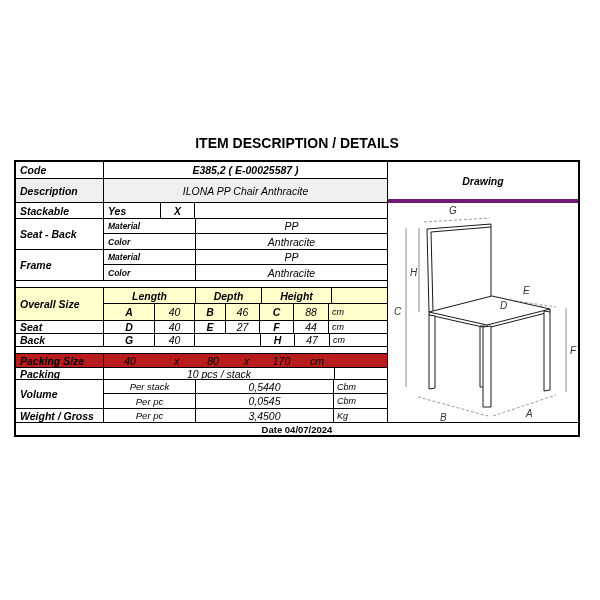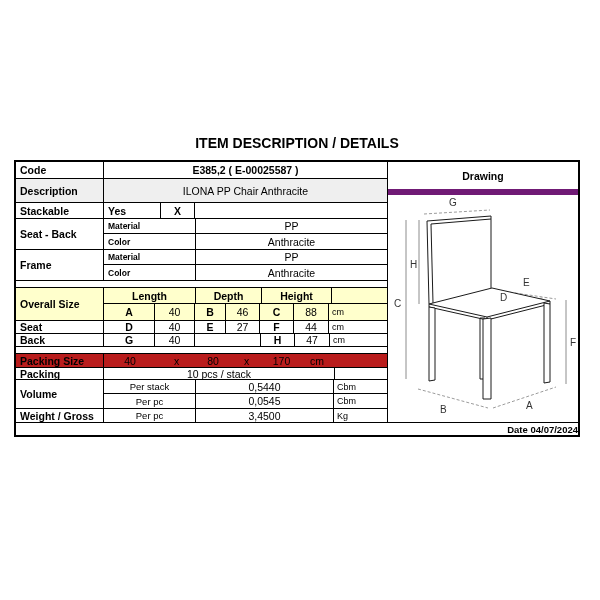--- a/index.html
+++ b/index.html
@@ -2,24 +2,24 @@
 <html><head>
 <meta charset="utf-8">
 <style>
   * { box-sizing: border-box; margin: 0; padding: 0; }
   html,body { width: 600px; height: 600px; background: #ffffff; }
   body { font-family: "Liberation Sans", sans-serif; color: #000; }
   .page { width: 600px; height: 600px; padding-top: 135px; }
   .sheet-title { width: 566px; margin-left: 14px; text-align: center;
                  font-size: 14px; font-weight: bold; margin-bottom: 9px; }
   .spec-table { width: 566px; margin-left: 14px; border: 2px solid #000; background:#fff; }
-  .tbody { display: flex; }
+  .tbody { display: flex; font-style: italic; }
   .left-col { width: 372px; border-right: 1px solid #000; display: flex; flex-direction: column; }
   .draw-col { flex: 1; display: flex; flex-direction: column; }
-  .draw-head { height: 33px; border-bottom: 6px solid #701a75; display: flex;
+  .draw-head { height: 41px; border-bottom: 4px solid #701a75; display: flex;
                align-items: center; justify-content: center; font-weight: bold; font-size: 10.5px; }
   .draw-area { flex: 1; position: relative; }
   .draw-area svg { position: absolute; left: 0; top: 0; }
 
   .row { display: flex; border-bottom: 1px solid #000; align-items: stretch; }
   .row.nb { border-bottom: none; }
   .grp { display: flex; border-bottom: 1px solid #000; align-items: stretch; }
   .glab { width: 88px; border-right: 1px solid #000; display: flex; align-items: center;
           padding-left: 4px; font-weight: bold; font-size: 10.5px; }
   .grows { flex: 1; display: flex; flex-direction: column; }
@@ -46,21 +46,21 @@
 
   .yl { background: #ffffcc; }
   .gy-light { background: #efefef; }
   .gy-med { background: #b91c1c; }
 
   .ps-cell { flex: 1; display: flex; align-items: center; border-right: none; font-size: 10.5px; }
   .ps-cell span { display: inline-flex; justify-content: center; }
   .ps0{width:52px}.ps1{width:41px}.ps2{width:32px}.ps3{width:35px}.ps4{width:35px}.ps5{width:36px}
 
   .date-row { border-top: 1px solid #000; height: 13px; display: flex; align-items: center;
-              justify-content: flex-end; font-size: 9.5px; font-weight: bold; }
+              justify-content: center; font-size: 9.5px; font-weight: bold; }
 
   text { font-family: "Liberation Sans", sans-serif; font-size: 10px; fill: #333; }
   .dim { stroke: #808080; stroke-width: 0.9; fill: none; }
   .dimd { stroke: #909090; stroke-width: 0.9; fill: none; stroke-dasharray: 3,2; }
   .ch { stroke: #1a1a1a; stroke-width: 1; fill: none; }
   .chf { stroke: #1a1a1a; stroke-width: 1; fill: #ffffff; }
 </style>
 </head>
 <body>
 

